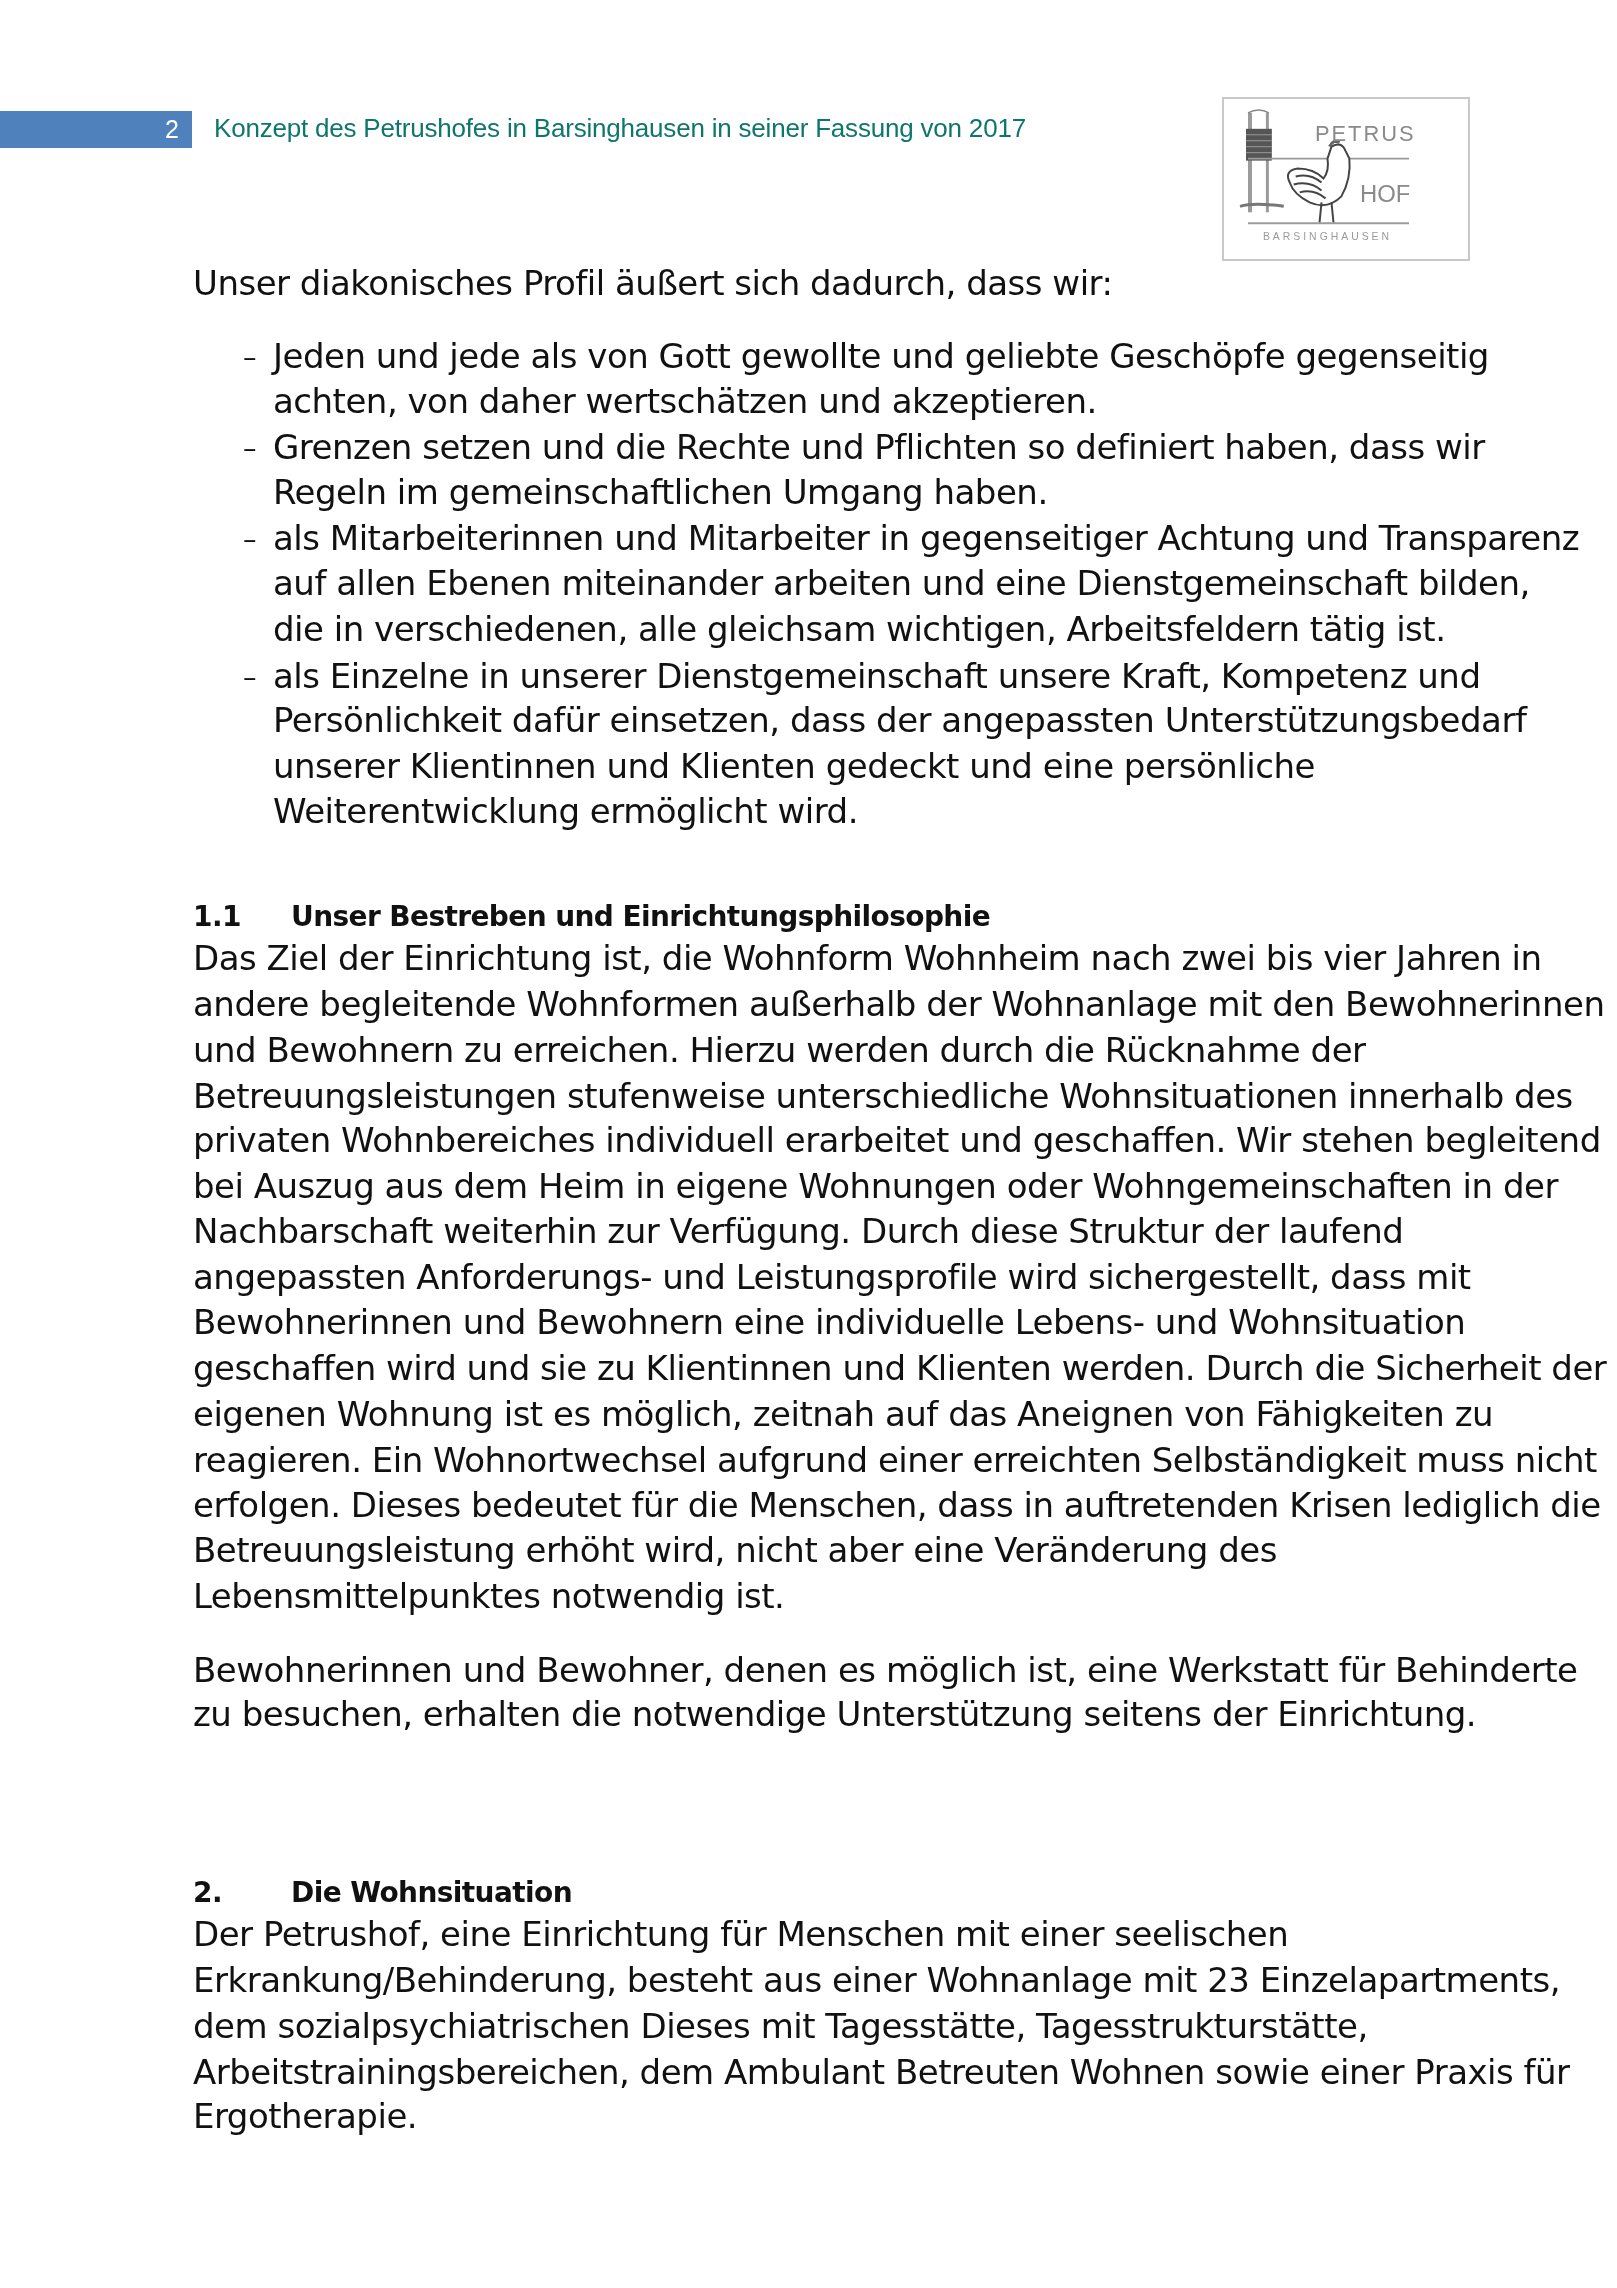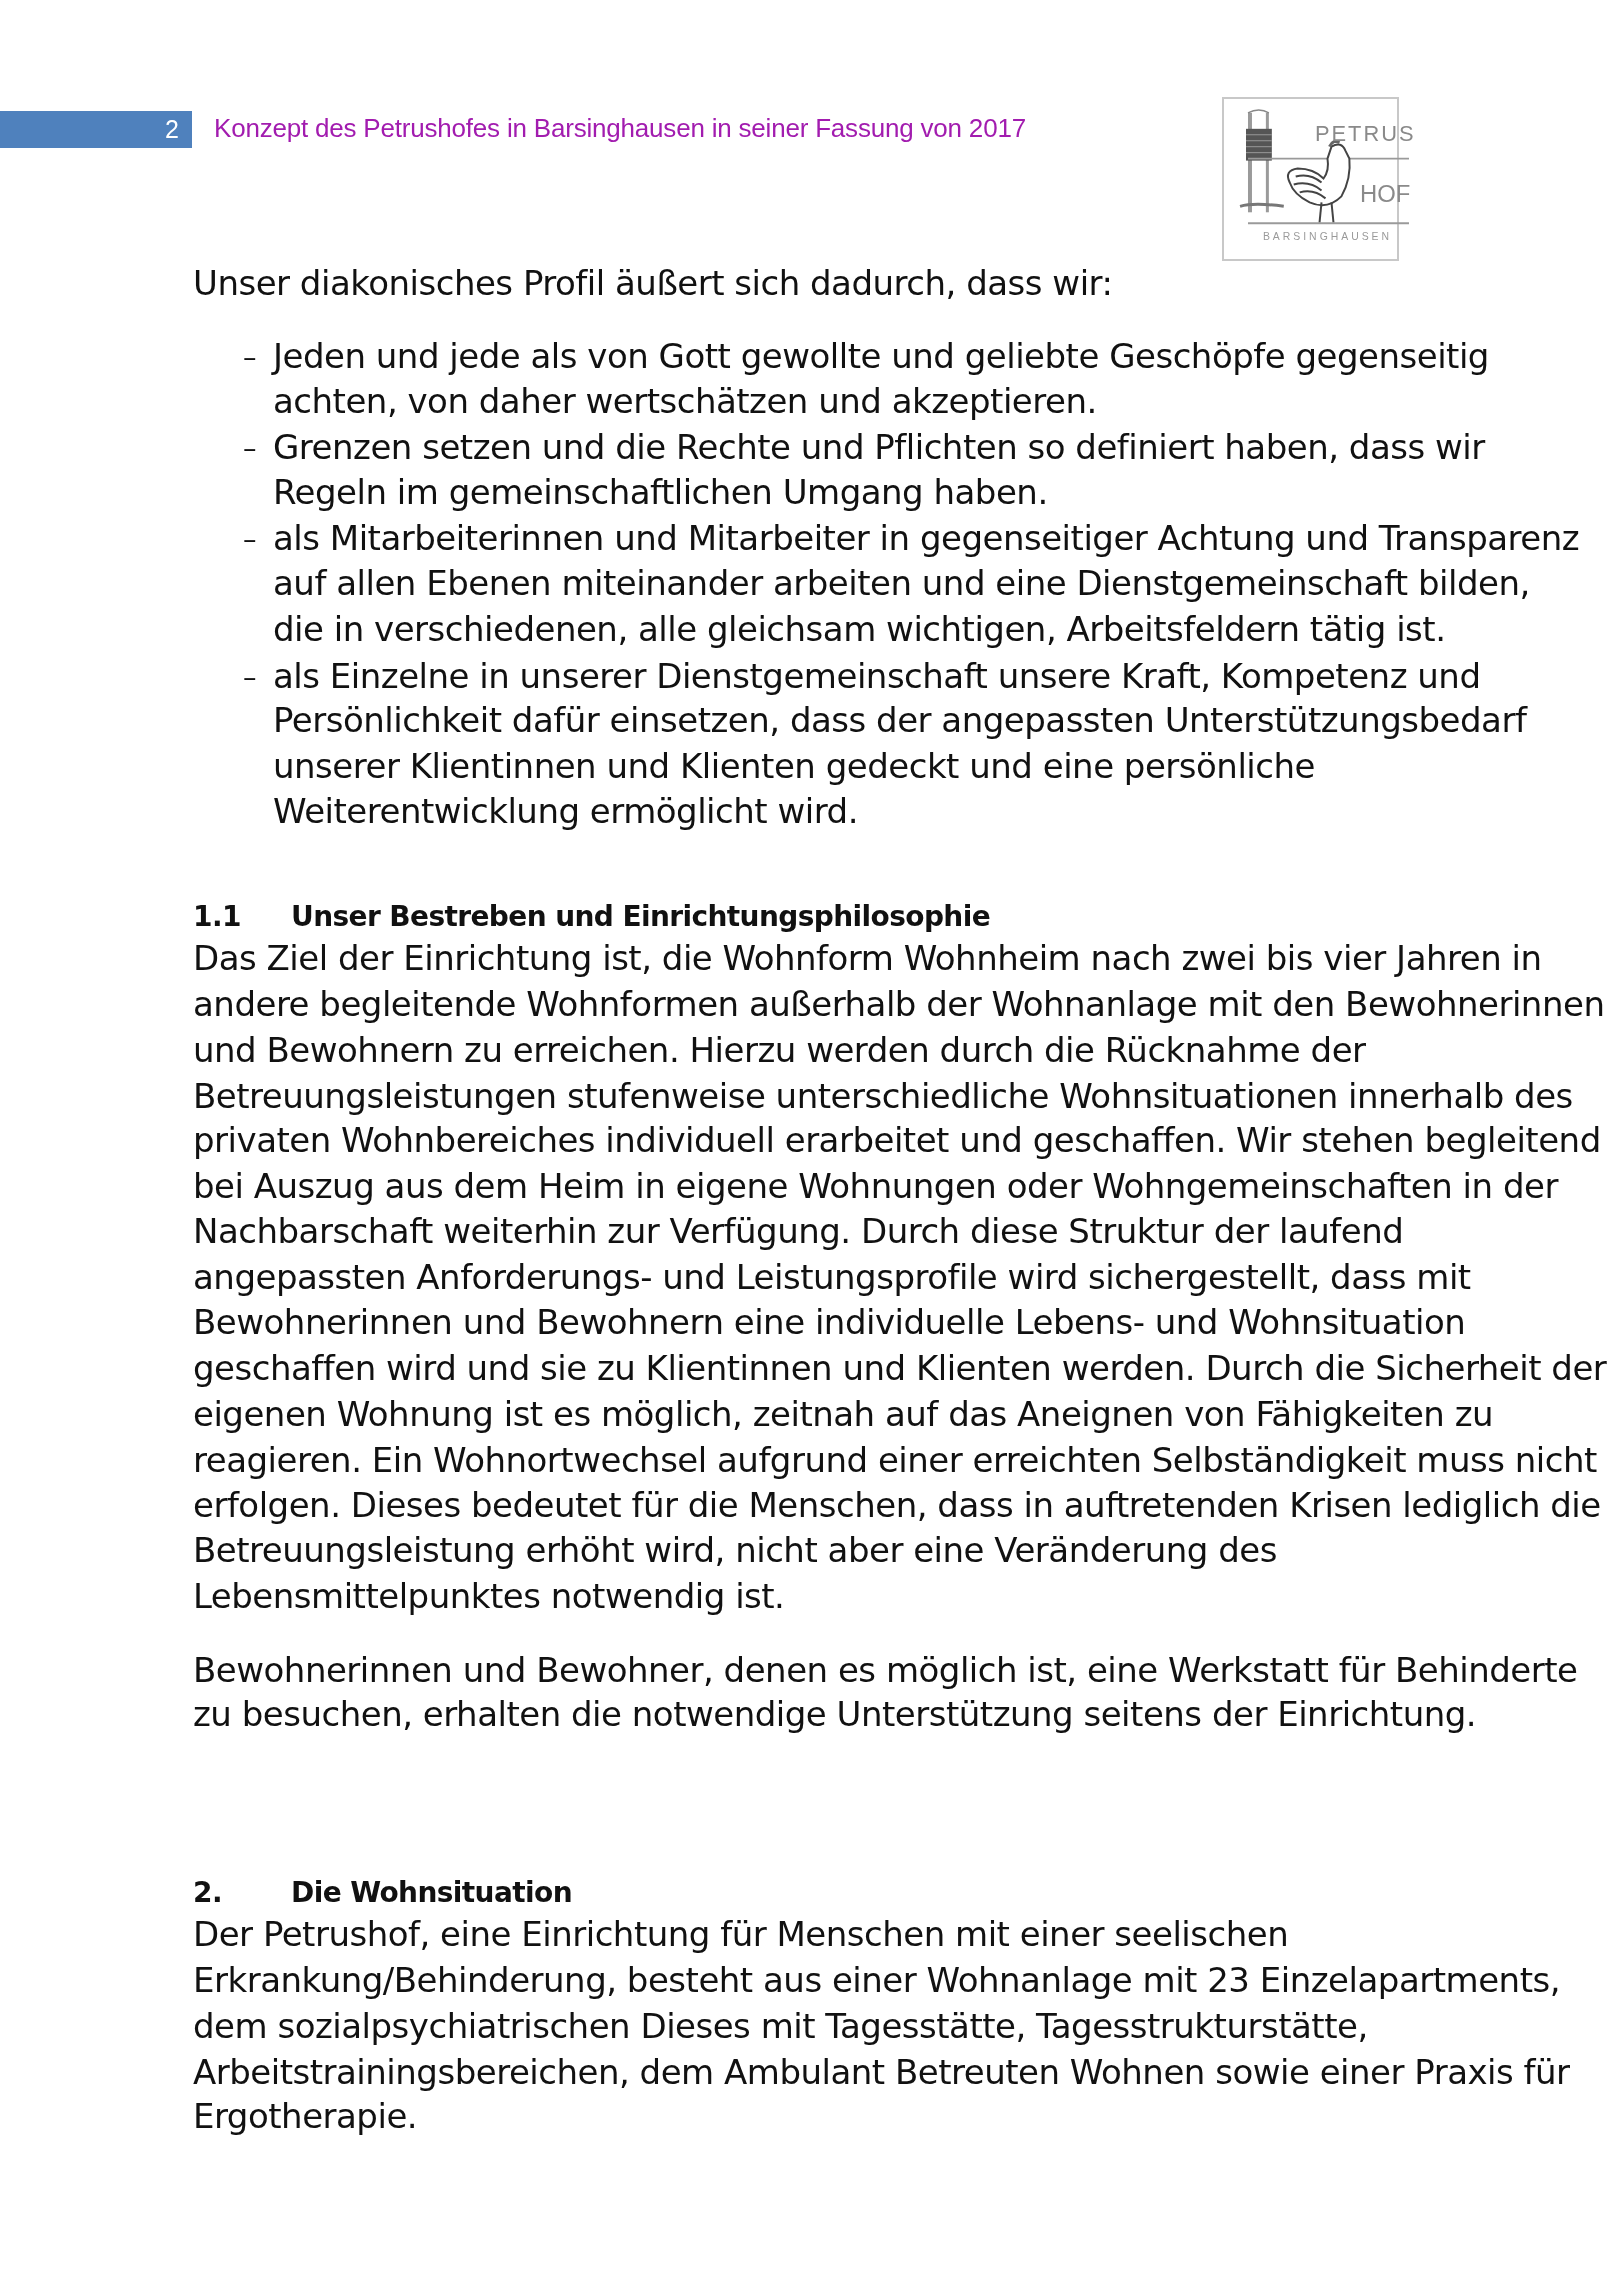--- a/index.html
+++ b/index.html
@@ -1,21 +1,21 @@
 <!DOCTYPE html>
 <html><head>
 <meta charset="utf-8">
 <style>
   html, body { margin: 0; padding: 0; background: #ffffff; }
   body { width: 1618px; height: 2289px; position: relative; overflow: hidden; font-family: "DejaVu Sans", sans-serif; color: #111; }
   .abs { position: absolute; }
   .header-bar { left: 0; top: 111px; width: 192px; height: 37px; background: #4f81bd; }
   .page-num { left: 149px; top: 111px; width: 30px; height: 37px; line-height: 37px; color: #fff; font-family: "Liberation Sans", sans-serif; font-size: 25px; text-align: right; }
-  .header-title { left: 214px; top: 110px; height: 37px; line-height: 37px; font-family: "Liberation Sans", sans-serif; font-size: 26px; color: #a21caf; white-space: nowrap; letter-spacing: -0.2px; }
-  .logo { left: 1222px; top: 97px; width: 177px; height: 164px; border: 2px solid #c8c8c8; box-sizing: border-box; background: #fff; }
+  .header-title { left: 214px; top: 110px; height: 37px; line-height: 37px; font-family: "Liberation Sans", sans-serif; font-size: 26px; color: #0f766e; white-space: nowrap; letter-spacing: -0.2px; }
+  .logo { left: 1222px; top: 97px; width: 248px; height: 164px; border: 2px solid #c8c8c8; box-sizing: border-box; background: #fff; }
   .logo svg { display: block; }
   .line { position: absolute; left: 193px; white-space: nowrap; font-size: 34px; line-height: 45px; height: 45px; letter-spacing: -0.5px; }
   .bul-text { left: 273px; }
   .dash { position: absolute; left: 243px; font-size: 27px; line-height: 45px; height: 45px; }
   .heading { position: absolute; white-space: nowrap; font-weight: bold; font-size: 28px; line-height: 45px; height: 45px; letter-spacing: -0.6px; margin-top: 30px; }
 </style>
 </head>
 <body>
 
 <div class="abs header-bar"></div>

